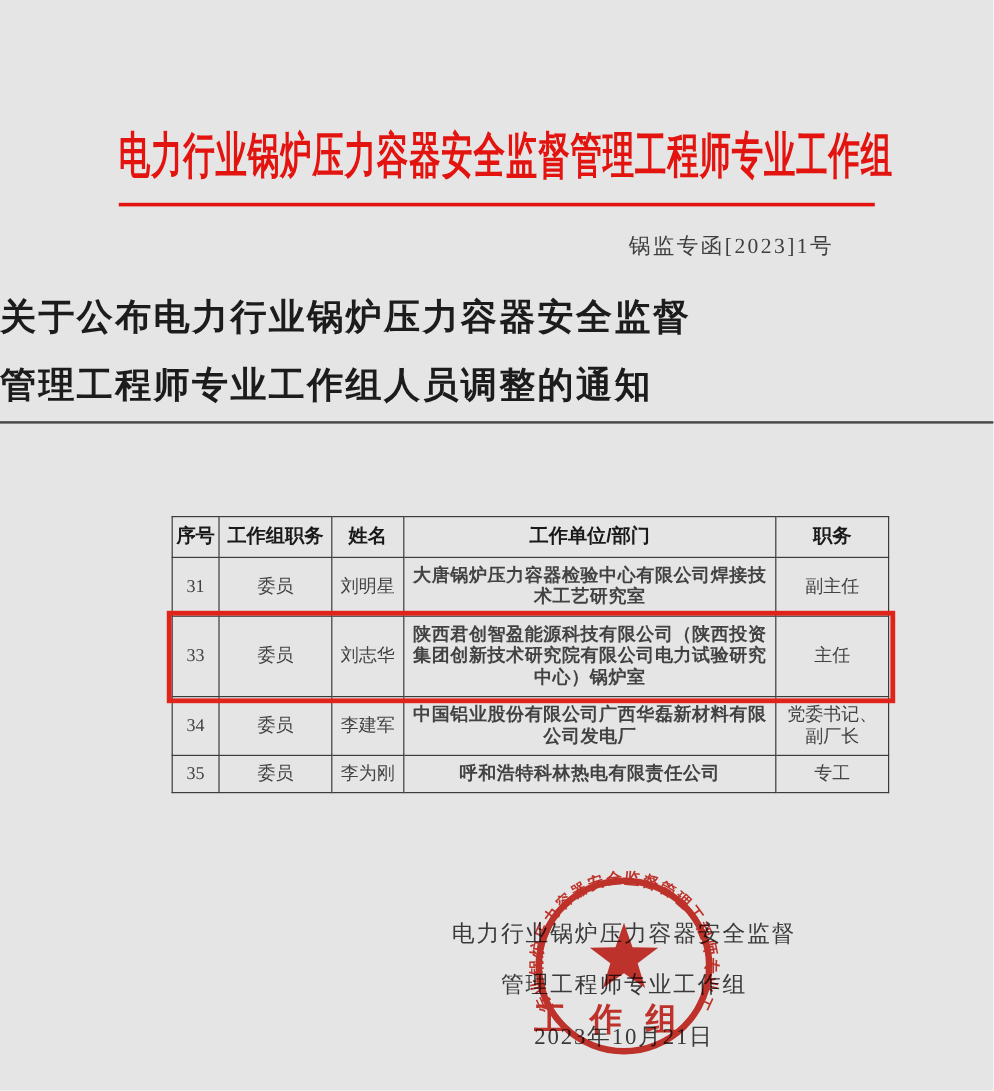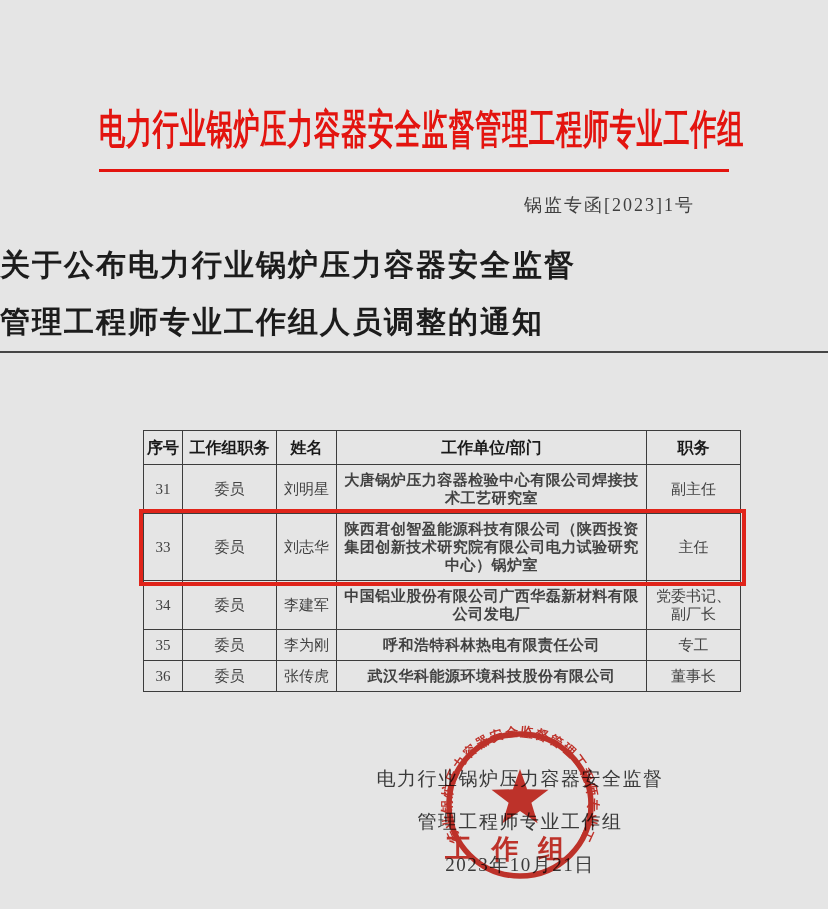--- a/index.html
+++ b/index.html
@@ -136,27 +136,20 @@
       <td class="cell-unit">中国铝业股份有限公司广西华磊新材料有限公司发电厂</td>
       <td class="cell-title">党委书记、副厂长</td>
     </tr>
         <tr>
       <td class="cell-no">35</td>
       <td class="cell-role">委员</td>
       <td class="cell-name">李为刚</td>
       <td class="cell-unit">呼和浩特科林热电有限责任公司</td>
       <td class="cell-title">专工</td>
     </tr>
-        <tr>
-      <td class="cell-no">36</td>
-      <td class="cell-role">委员</td>
-      <td class="cell-name">张传虎</td>
-      <td class="cell-unit">武汉华科能源环境科技股份有限公司</td>
-      <td class="cell-title">董事长</td>
-    </tr>
       </tbody>
   </table>
 
   <div class="closing">
     <div>电力行业锅炉压力容器安全监督</div>
     <div>管理工程师专业工作组</div>
     <div>2023年10月21日</div>
   </div>
 
   <svg class="seal" viewBox="-80 -82 160 164" xmlns="http://www.w3.org/2000/svg">

